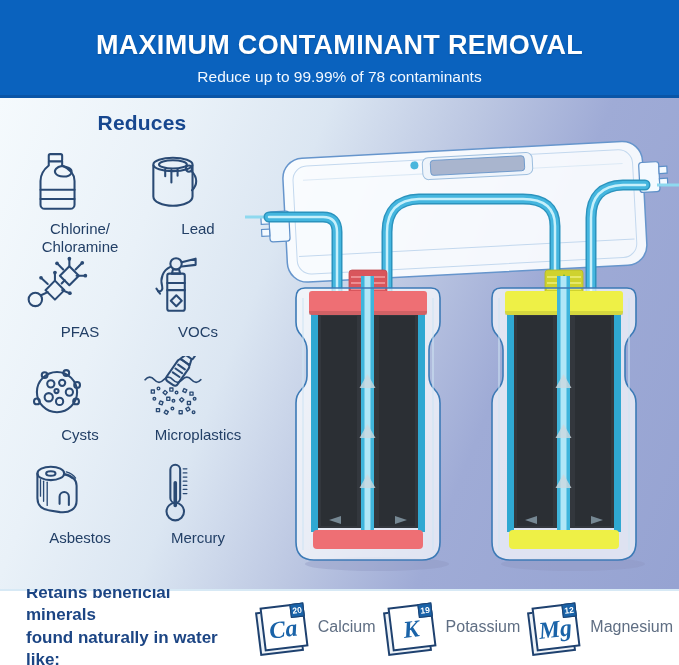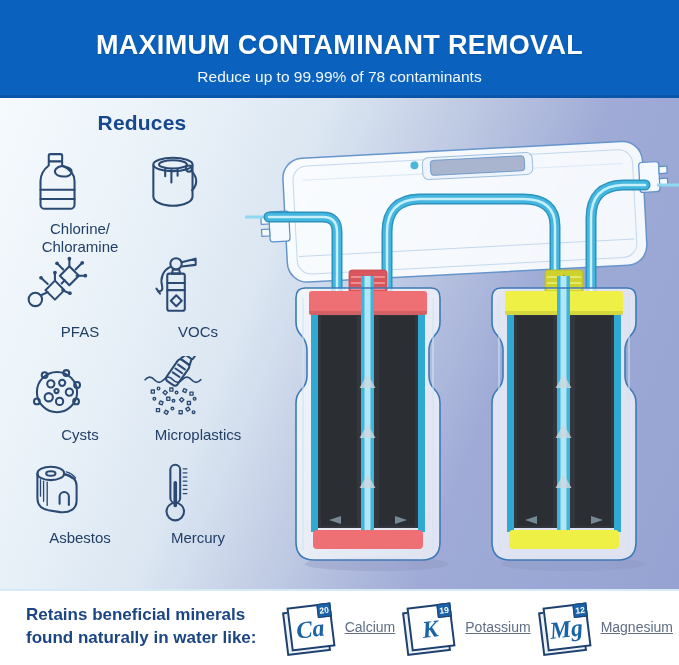--- a/index.html
+++ b/index.html
@@ -57,21 +57,21 @@
   }
   .tile .sym {
     font-family:"Liberation Serif", serif; font-style:italic; font-weight:700;
     font-size:24px; color:#1a63a8; margin:4px 2px 0 0;
   }
   .tile .num {
     position:absolute; top:-2px; right:-2px; width:14px; height:14px;
     background:#1a63a8; border:1px solid #1e416f; color:#fff;
     font-size:8.5px; font-weight:700; display:flex; align-items:center; justify-content:center;
   }
-  .mineral-name { color:#5f6e83; font-size:14px;text-decoration:underline; }
+  .mineral-name { color:#5f6e83; font-size:16px; }
 </style>
 </head>
 <body>
 
 <div class="page">
 
   <div class="banner">
     <div class="banner-title">MAXIMUM CONTAMINANT REMOVAL</div>
     <div class="banner-subtitle">Reduce up to 99.99% of 78 contaminants</div>
   </div>
@@ -96,20 +96,21 @@
         <svg class="cicon ic" viewBox="0 0 64 64">
           <ellipse cx="30" cy="14" rx="19" ry="6.5"></ellipse>
           <ellipse cx="30" cy="14" rx="13.5" ry="4"></ellipse>
           <path d="M11 15 v30 c0 5 8.5 9 19 9 s19 -4 19 -9 V15"></path>
           <path d="M22.5 18.5 v7"></path>
             <path d="M28.5 19.5 v12"></path>
             <path d="M34.5 19 v6"></path>
           <circle cx="45.5" cy="18" r="3"></circle>
           <path d="M48 20.5 c6 6 6 13.5 .5 18.5"></path>
         </svg>
+        <div class="clabel">Lead</div>
       </div>
 
       <div class="citem">
         <svg class="cicon ic" viewBox="0 0 64 64">
           <circle cx="11" cy="45" r="6.5"></circle>
           <rect x="23.5" y="29.5" width="13" height="13" transform="rotate(45 30 36)"></rect>
           <rect x="37.5" y="15.5" width="13" height="13" transform="rotate(45 44 22)"></rect>
           <path d="M16.5 41 L23 38"></path>
             <path d="M36.5 29.5 L39.5 26.5"></path>
           <path d="M30 27 V20.5"></path>

